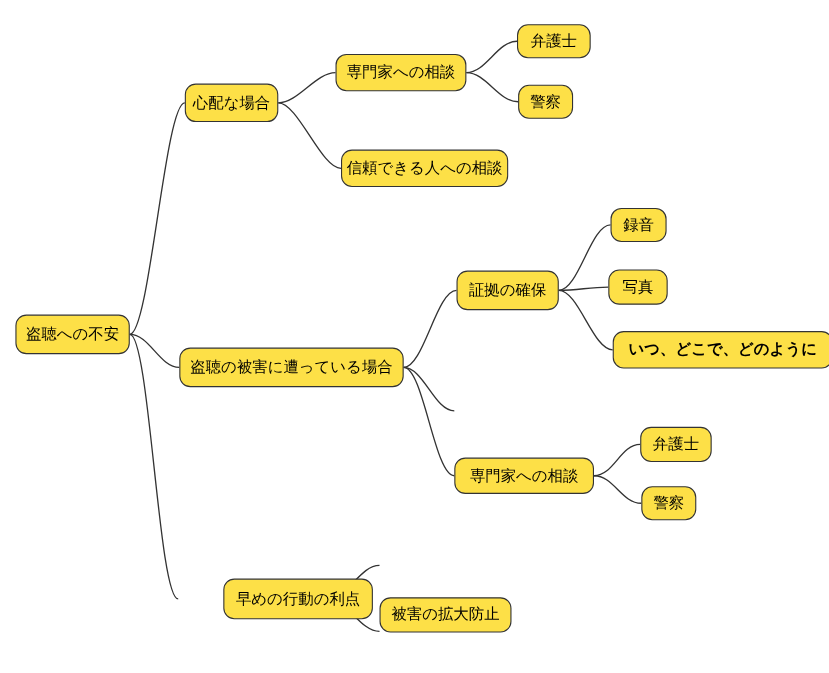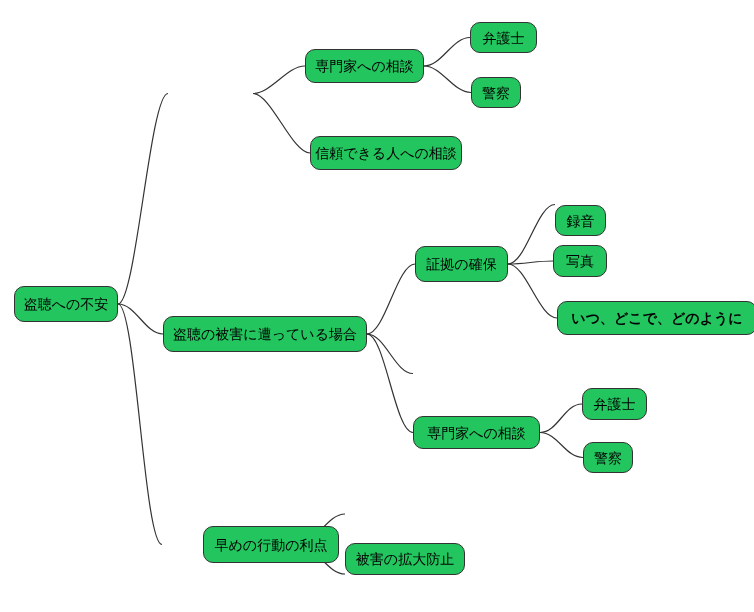--- a/index.html
+++ b/index.html
@@ -26,21 +26,21 @@
     fill: none;
     stroke: #333333;
     stroke-width: 1.2;
   }
   .node {
     position: absolute;
     box-sizing: border-box;
     display: flex;
     align-items: center;
     justify-content: center;
-    background: #22c55e;
+    background: #fde047;
     border: 1.6px solid #333333;
     border-radius: 10px;
     color: #000000;
     font-size: 14px;
     line-height: 1;
     white-space: nowrap;
     padding: 0 6px;
   }
 </style>
 </head>
@@ -63,39 +63,42 @@
       <path d="M 540 432.5 C 558 432.5, 564 404, 582 404"></path>
       <path d="M 540 432.5 C 558 432.5, 565 457.5, 583 457.5"></path>
       <path d="M 118 304 C 136 304, 144 544.5, 162 544.5"></path>
       <path d="M 298 544.5 C 316 544.5, 327 514, 345 514"></path>
       <path d="M 298 544.5 C 316 544.5, 327 574, 345 574"></path>
     </svg>
 
 <div class="node" style="left: 14px; top: 286px; width: 104px; height: 36px; text-align: center;">
       <span>盗聴への不安</span>
     </div>
+    <div class="node" style="left: 168px; top: 76px; width: 85px; height: 35px;">
+      <span>心配な場合</span>
+    </div>
     <div class="node" style="left: 305px; top: 49px; width: 119px; height: 34px;">
       <span>専門家への相談</span>
     </div>
     <div class="node" style="left: 470px; top: 22px; width: 67px; height: 31px;">
       <span>弁護士</span>
     </div>
     <div class="node" style="left: 471px; top: 77px; width: 50px; height: 31px;">
       <span>警察</span>
     </div>
     <div class="node" style="left: 310px; top: 136px; width: 152px; height: 34px;">
       <span>信頼できる人への相談</span>
     </div>
     <div class="node" style="left: 163px; top: 316px; width: 204px; height: 36px;">
       <span>盗聴の被害に遭っている場合</span>
     </div>
     <div class="node" style="left: 415px; top: 246px; width: 93px; height: 36px;">
       <span>証拠の確保</span>
     </div>
-    <div class="node" style="left: 555px; top: 189px; width: 51px; height: 31px; margin-top: 16px;">
+    <div class="node" style="left: 555px; top: 189px; width: 51px; height: 31px;">
       <span>録音</span>
     </div>
     <div class="node" style="left: 553px; top: 245px; width: 54px; height: 32px;">
       <span>写真</span>
     </div>
     <div class="node" style="left: 557px; top: 301px; width: 200px; height: 34px; font-weight: bold;">
       <span>いつ、どこで、どのように</span>
     </div>
     <div class="node" style="left: 413px; top: 416px; width: 127px; height: 33px;">
       <span>専門家への相談</span>

